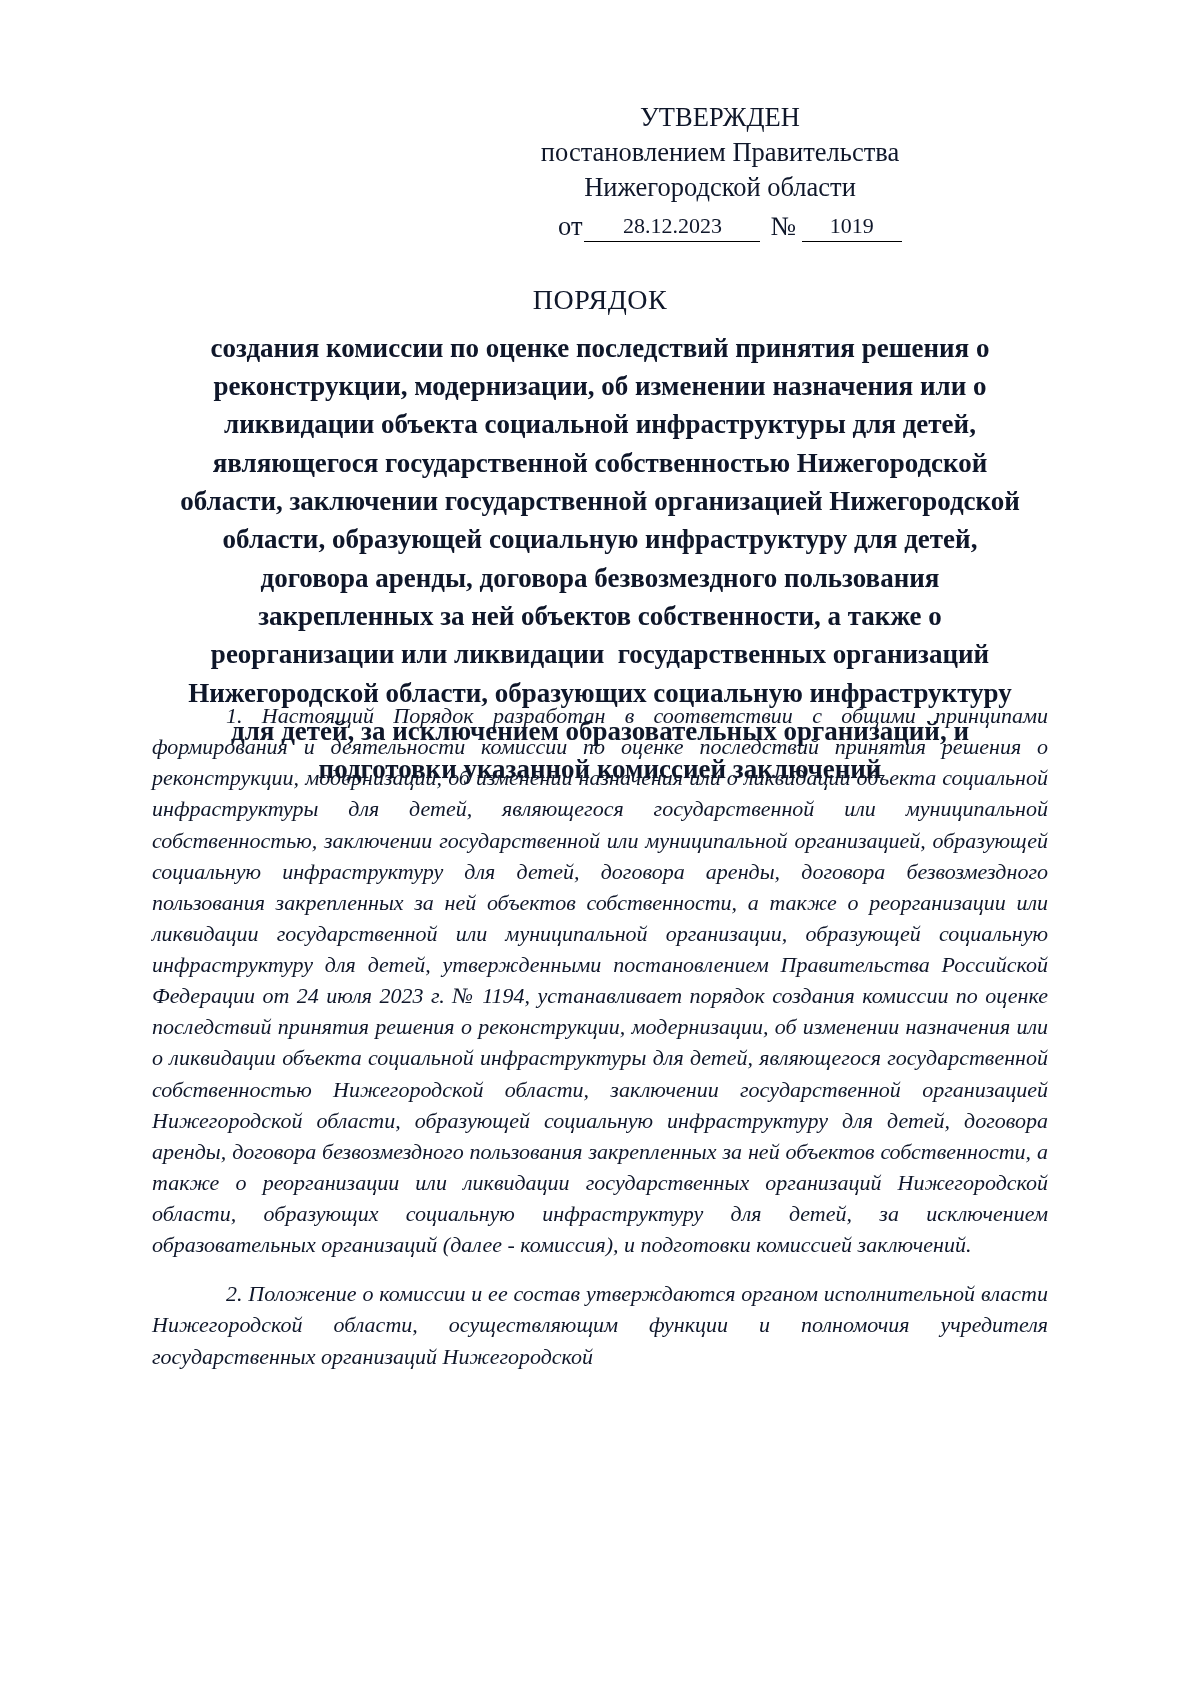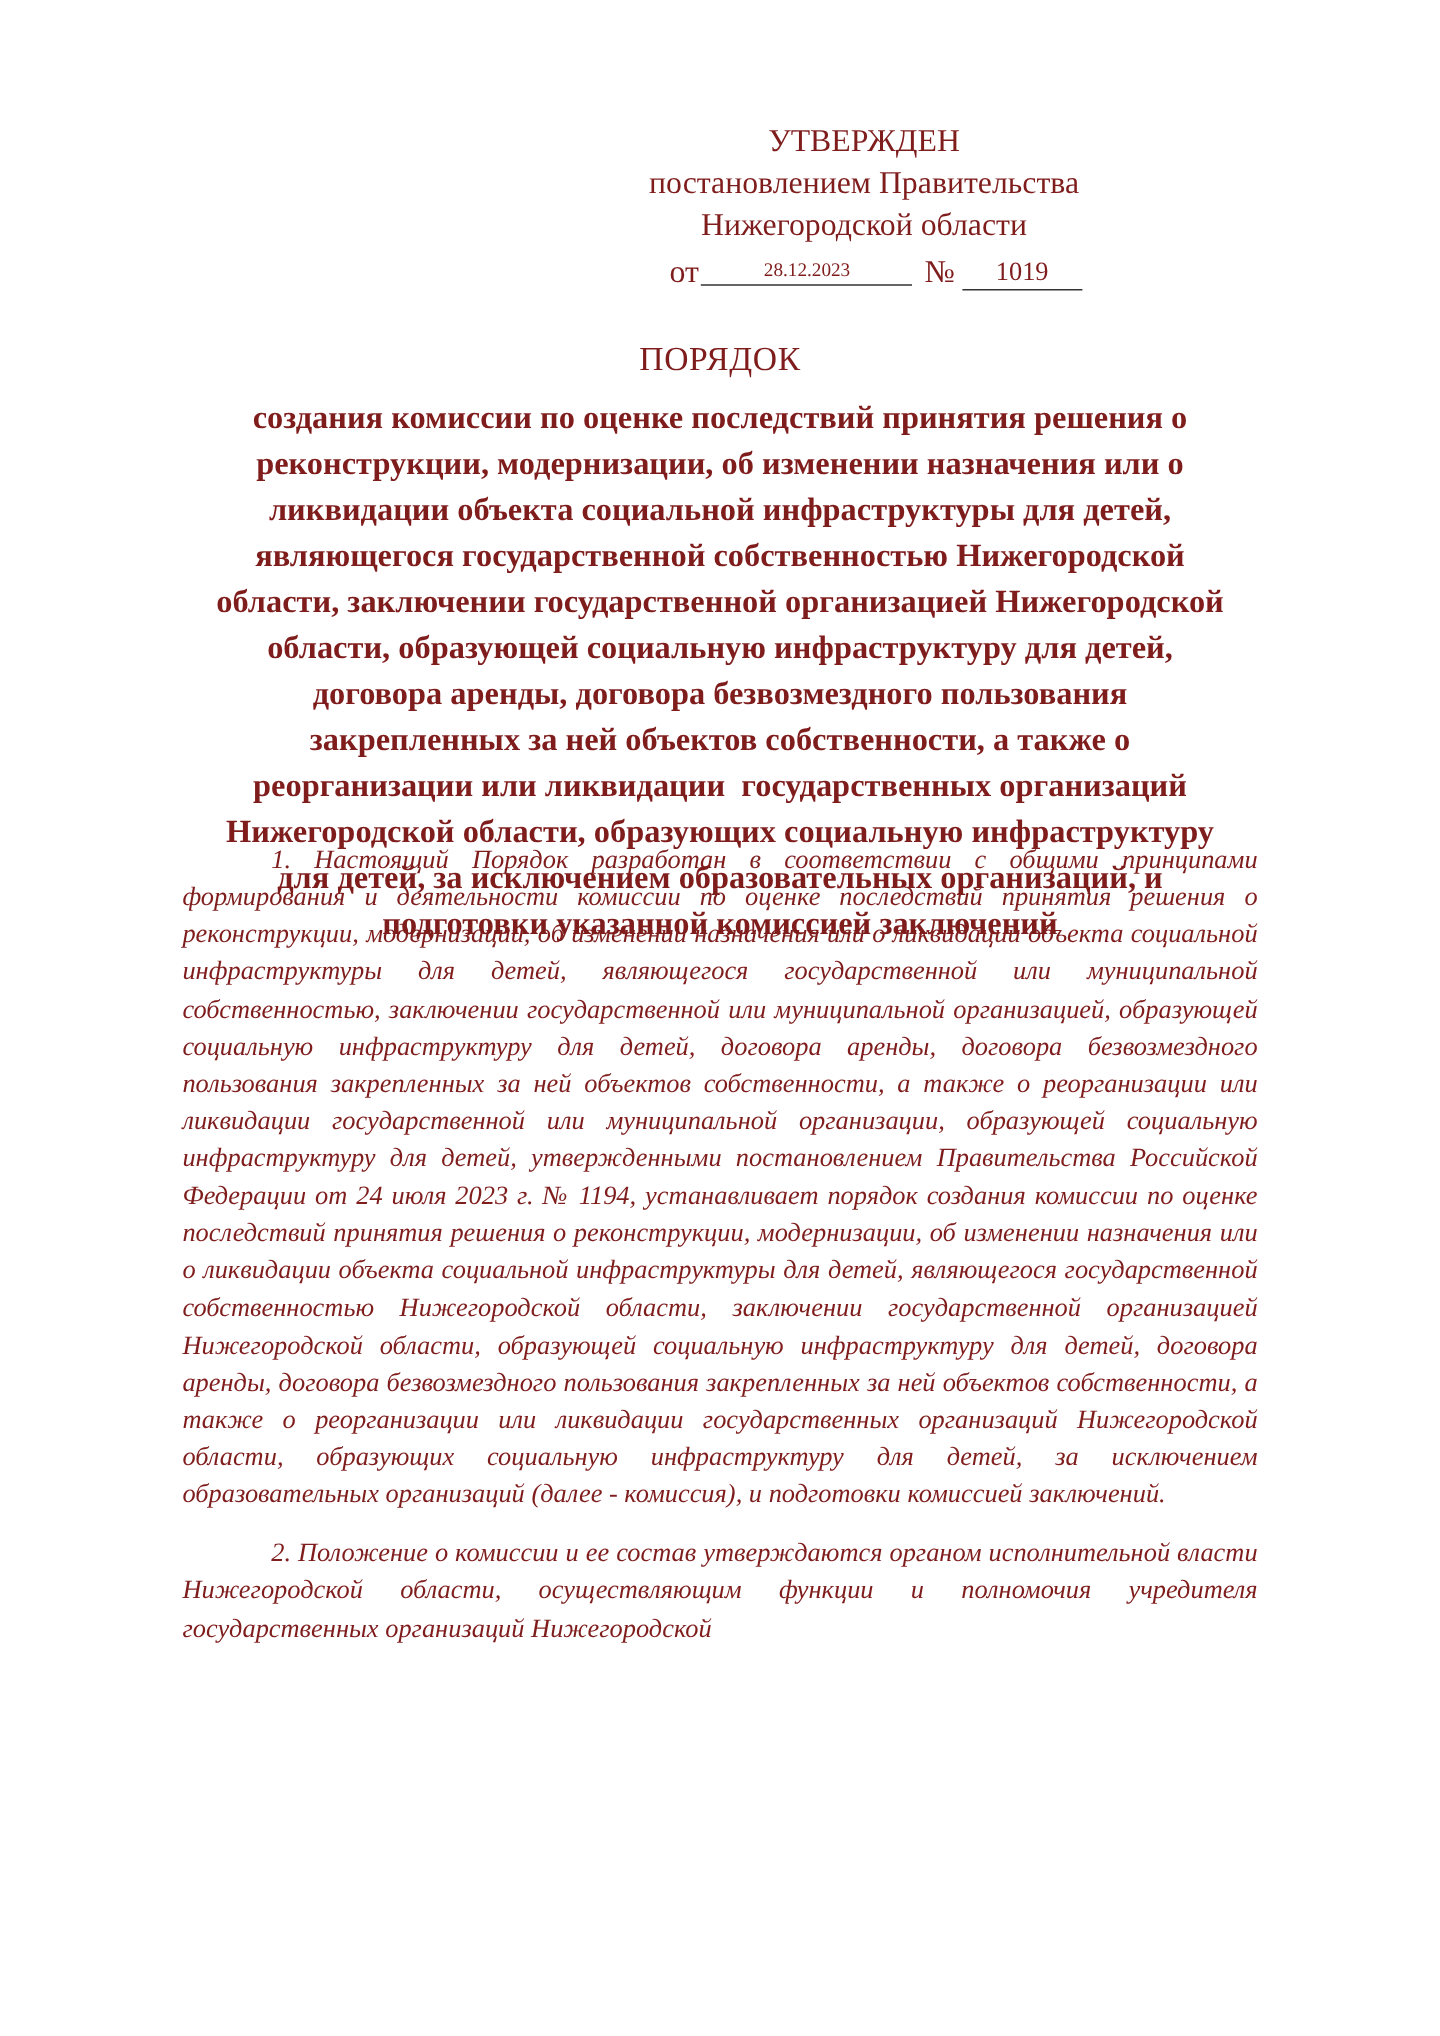--- a/index.html
+++ b/index.html
@@ -7,21 +7,21 @@
     padding: 0;
     background: #ffffff;
   }
 
   .page {
     position: relative;
     width: 1200px;
     height: 1697px;
     background: #ffffff;
     font-family: "Liberation Serif", "DejaVu Serif", serif;
-    color: #7f1d1d;
+    color: #0f172a;
     overflow: hidden;
   }
 
   
   .approval-block {
     position: absolute;
     top: 100px;
     left: 520px;
     width: 400px;
     text-align: center;
@@ -45,21 +45,21 @@
   }
 
   .date-label {
     margin-right: 2px;
   }
 
   .date-rule {
     display: inline-block;
     border-bottom: 1.6px solid #000;
     text-align: center;
-    font-size: 16px;
+    font-size: 22px;
     padding: 0 6px 1px 6px;
     min-width: 164px;
   }
 
   .num-sign {
     margin: 0 6px 0 10px;
     font-size: 26.5px;
   }
 
   .num-rule {

